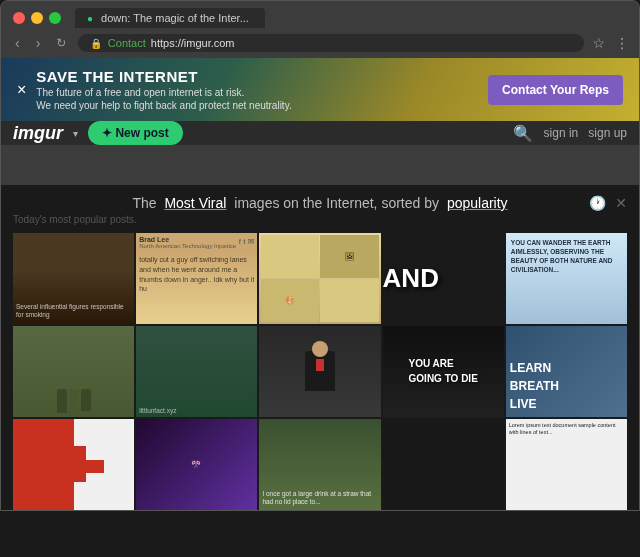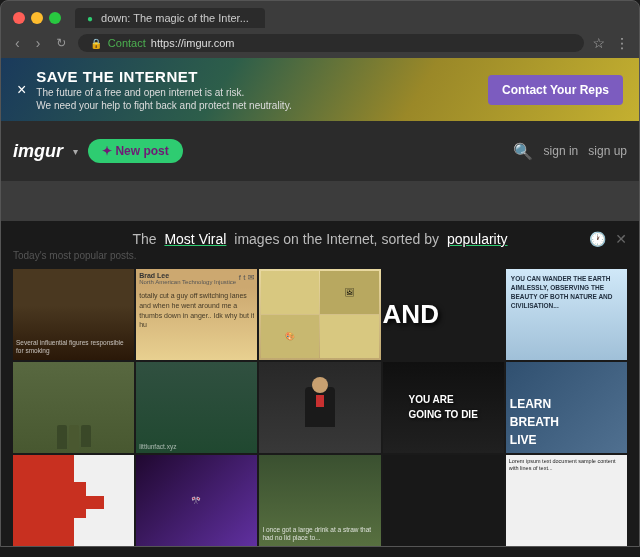--- a/index.html
+++ b/index.html
@@ -58,24 +58,24 @@
   <div style="background:linear-gradient(120deg,#1a3a5c 0%,#2d5e4a 35%,#9a8828 65%,#c4b030 100%);padding:10px 16px;display:flex;align-items:center;gap:10px;">
     <span style="color:#fff;font-size:16px;cursor:pointer;">×</span>
     <div style="flex:1;">
       <div style="color:#fff;font-size:15px;font-weight:800;letter-spacing:0.5px;">SAVE THE INTERNET</div>
       <div style="color:#ddd;font-size:10px;line-height:1.5;">The future of a free and open internet is at risk.</div>
       <div style="color:#ddd;font-size:10px;">We need your help to fight back and protect net neutrality.</div>
     </div>
     <button style="background:#7c5cbf;color:#fff;border:none;border-radius:4px;padding:8px 14px;font-size:12px;font-weight:600;cursor:pointer;white-space:nowrap;">Contact Your Reps</button>
   </div>
 
-  <div style="background:#2b2b2b;display:flex;align-items:center;padding:0 12px;height:60px;gap:10px;">
+  <div style="background:#2b2b2b;display:flex;align-items:center;padding:0 12px;height:24px;gap:10px;">
     <span style="color:#fff;font-size:18px;font-weight:700;font-style:italic;">imgur</span>
     <span style="color:#aaa;font-size:10px;">▾</span>
-    <button style="background:#2ecc71;color:#701a75;border:none;border-radius:20px;padding:5px 14px;font-size:12px;font-weight:600;cursor:pointer;display:flex;align-items:center;gap:4px;">✦ New post</button>
+    <button style="background:#2ecc71;color:#0f172a;border:none;border-radius:20px;padding:5px 14px;font-size:12px;font-weight:600;cursor:pointer;display:flex;align-items:center;gap:4px;">✦ New post</button>
     <div style="flex:1;"></div>
     <span style="color:#aaa;font-size:16px;cursor:pointer;">🔍</span>
     <span style="color:#aaa;font-size:12px;cursor:pointer;">sign in</span>
     <span style="color:#aaa;font-size:12px;cursor:pointer;">sign up</span>
   </div>
 
   <div style="background:#1a1a1a;padding:10px 12px 0;margin-top:40px;">
 
     <div style="display:flex;align-items:center;justify-content:center;margin-bottom:3px;position:relative;">
       <div style="text-align:center;color:#bbb;font-size:14px;">

